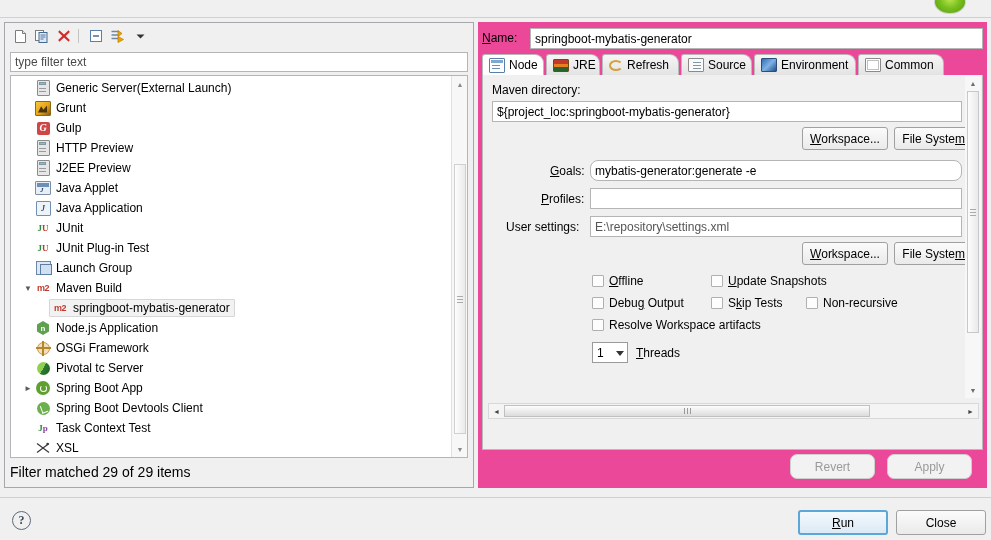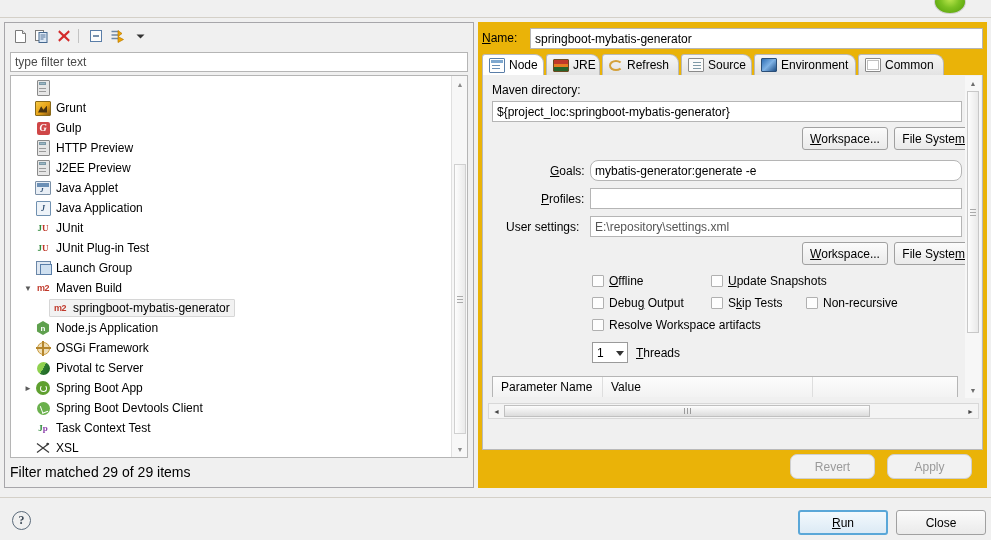--- a/index.html
+++ b/index.html
@@ -207,21 +207,21 @@
   .ts-grip::after { content: ""; position: absolute; left: 0; top: 2px; width: 6px; height: 1px; background: #aaa; }
 
   .filter-status {
     position: absolute; left: 5px; top: 440px; width: 450px; height: 18px;
     font-size: 14px; line-height: 18px; color: #000;
   }
 
   
   .right-pane {
     position: absolute; left: 478px; top: 22px; width: 509px; height: 466px;
-    background: #eab308;
+    background: #ec4899;
   }
   .name-row { position: absolute; left: 4px; top: 6px; width: 501px; height: 22px; }
   .name-label {
     position: absolute; left: 0; top: 3px; font-size: 12px;
   }
   .name-input {
     position: absolute; left: 48px; top: 0; width: 453px; height: 21px;
     box-sizing: border-box; border: 1px solid #b5b5b5; background: #fff;
     font-family: "Liberation Sans", sans-serif; font-size: 12px; color: #000;
     padding: 1px 4px; outline: none;
@@ -446,20 +446,21 @@
     </div>
 
     <div class="tree-box">
       <div class="tree-list">
 
         <div class="tree-row">
           <span class="twisty"></span>
           <span class="ticon">
               <span class="ic-server"></span>
             </span>
+          <span class="tlabel">Generic Server(External Launch)</span>
         </div>
 
         <div class="tree-row">
           <span class="twisty"></span>
           <span class="ticon">
               <span class="ic-grunt"></span>
             </span>
           <span class="tlabel">Grunt</span>
         </div>
 
@@ -698,25 +699,20 @@
           <span class="cbox"></span>
           <span>Resolve Workspace artifacts</span>
         </div>
 
         <div class="spinner" style="left:109px; top:267px;">
           <span>1</span>
           <span class="arrow"></span>
         </div>
         <span class="lbl" style="left:153px; top:271px;"><span class="u">T</span>hreads</span>
 
-        <div class="param-table">
-          <div class="pt-head pt-col1">Parameter Name</div>
-          <div class="pt-head pt-col2">Value</div>
-          <div class="pt-head pt-col3"></div>
-        </div>
 
       </div>
 
       <div class="vscroll">
         <div class="vs-arrow" style="top:0;">▲</div>
         <div class="vs-thumb" style="top:15px; height:242px;">
           <span class="ts-grip"></span>
         </div>
         <div class="vs-arrow" style="bottom:0;">▼</div>
       </div>

